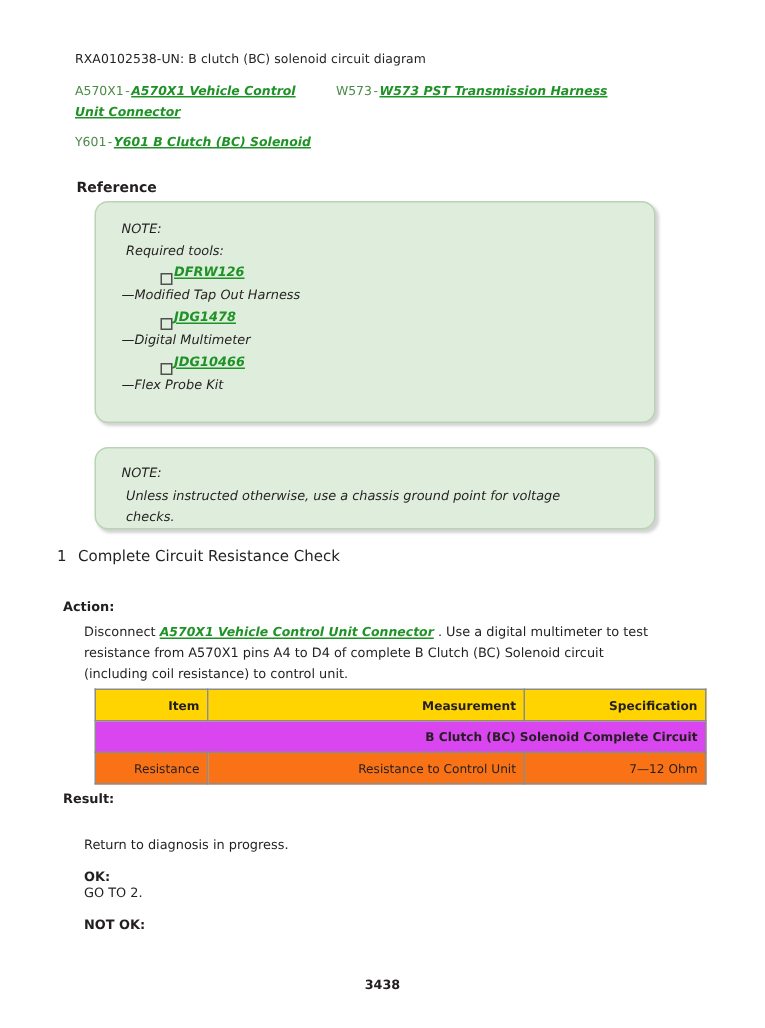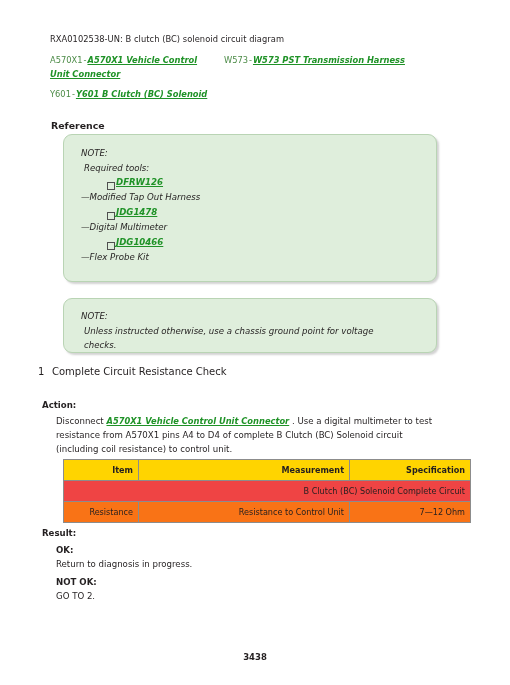--- a/index.html
+++ b/index.html
@@ -180,37 +180,38 @@
     color: #231f20;
     text-align: right;
     vertical-align: middle;
     height: 14px;
   }
   table.spec th {
     background: #ffd400;
     font-weight: bold;
   }
   tr.group td {
-    background: #ef4444;
-    font-weight: normal;
+    background: #d946ef;
+    font-weight: bold;
   }
   tr.data td {
     background: #f97316;
   }
   .col1 { width: 64px; }
   .col2 { width: 200px; }
   .col3 { width: 110px; }
 
   
   .res-sub {
     position: absolute;
     left: 56px;
     font-size: 8.6px;
     font-weight: bold;
     color: #231f20;
+    margin-top: 35px;
   }
   .res-text {
     position: absolute;
     left: 56px;
     font-size: 8.6px;
     color: #231f20;
   }
 
   
   .page-number {

